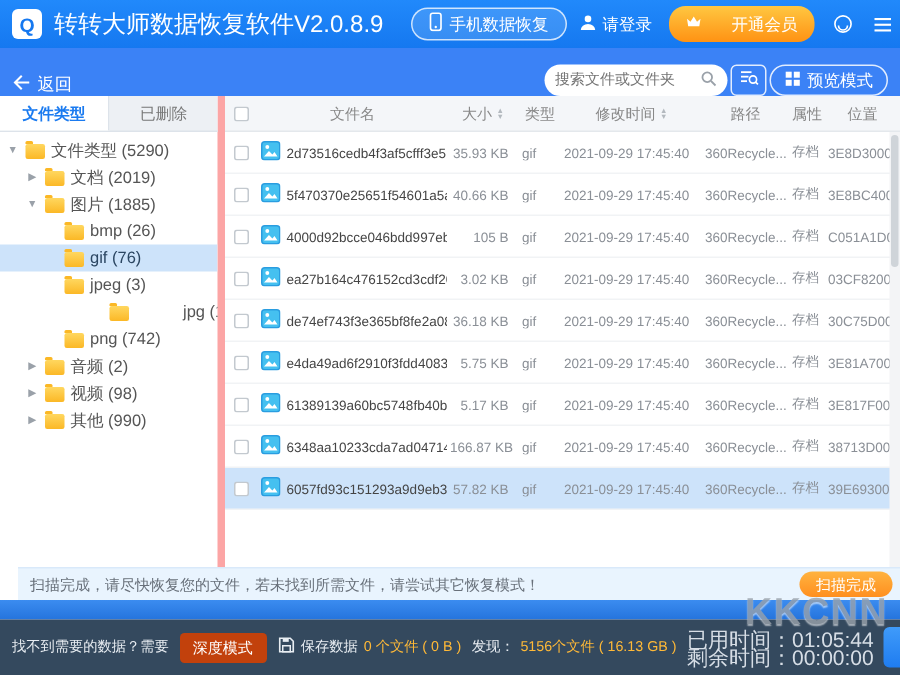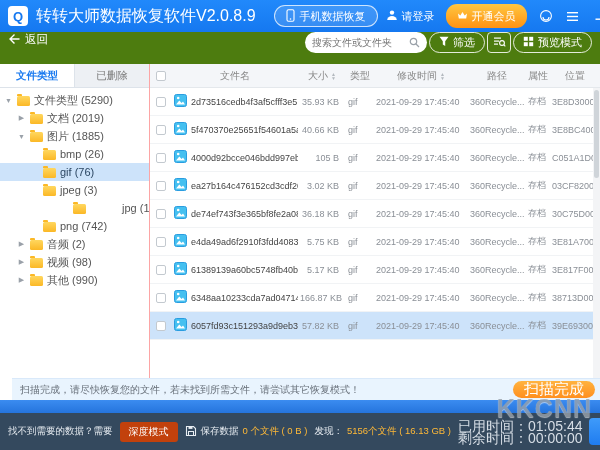--- a/index.html
+++ b/index.html
@@ -7,34 +7,34 @@
   body { font-family:"Liberation Sans","DejaVu Sans",sans-serif; overflow:hidden; background:#fff; }
   .app { width:600px; height:450px; display:flex; flex-direction:column; position:relative; background:#fff; }
 
   
   .titlebar { flex:0 0 32px; background:linear-gradient(#2189fb,#1578f0); display:flex; align-items:center; padding:0 8px; gap:8px; color:#fff; }
   .logo { width:20px; height:20px; background:#fff; border-radius:4px; color:#1578f0; font-weight:bold; font-size:13px; display:flex; align-items:center; justify-content:center; flex:0 0 20px; }
   .app-title { font-size:16px; white-space:nowrap; }
   .phone-btn { display:flex; align-items:center; gap:5px; border:1px solid rgba(255,255,255,.75); background:rgba(255,255,255,.14); border-radius:12px; height:22px; padding:1px 11px; font-size:11px; cursor:pointer; margin-left:10px; white-space:nowrap; }
   .tb-right { margin-left:auto; display:flex; align-items:center; gap:11px; }
   .login { display:flex; align-items:center; gap:4px; font-size:11px; cursor:pointer; white-space:nowrap; }
-  .vip-btn { background:linear-gradient(#ffc741,#ff9213); border-radius:11px; height:21px; padding:12px 11px; font-size:11px; display:flex; align-items:center; gap:4px; cursor:pointer; color:#fff; white-space:nowrap; }
+  .vip-btn { background:linear-gradient(#ffc741,#ff9213); border-radius:11px; height:21px; padding:12px 11px; font-size:11px; display:flex; align-items:center; gap:20px; cursor:pointer; color:#fff; white-space:nowrap; }
   .win-ic { width:16px; height:16px; display:flex; align-items:center; justify-content:center; cursor:pointer; }
 
   
-  .toolbar { flex:0 0 32px; background:#4d7c0f; display:flex; align-items:flex-start; padding:0 8px; gap:2px; }
+  .toolbar { flex:0 0 32px; background:#3b82f6; display:flex; align-items:flex-end; padding:0 8px; gap:2px; }
   .back-btn { display:flex; align-items:center; gap:4px; color:#fff; font-size:11.5px; cursor:pointer; white-space:nowrap; }
   .search-box { margin-left:auto; width:122px; height:21px; background:#fff; border-radius:11px; display:flex; align-items:center; padding:0 7px; gap:4px; }
   .search-box input { border:none; outline:none; width:100%; font-size:10px; color:#333; background:transparent; font-family:inherit; }
   .pill-btn { display:flex; align-items:center; gap:4px; border:1px solid rgba(255,255,255,.85); border-radius:11px; height:21px; padding:0 9px; color:#fff; font-size:11px; cursor:pointer; white-space:nowrap; }
   .sq-btn { width:24px; height:21px; border:1px solid rgba(255,255,255,.85); border-radius:4px; display:flex; align-items:center; justify-content:center; cursor:pointer; }
 
   
   .body { flex:1 1 auto; display:flex; min-height:0; background:#fff; }
-  .sidebar { width:150px; flex:0 0 150px; border-right:1px solid #fca5a5; display:flex; flex-direction:column; background:#fff; }
+  .sidebar { width:150px; flex:0 0 150px; border-right:5px solid #fca5a5; display:flex; flex-direction:column; background:#fff; }
   .side-tabs { height:24px; flex:0 0 24px; display:flex; background:#edf0f4; border-bottom:1px solid #dde3ea; }
   .side-tab { flex:1; font-size:10.5px; color:#777; display:flex; align-items:center; justify-content:center; cursor:pointer; border-right:1px solid #dde3ea; white-space:nowrap; }
   .side-tab:last-child { border-right:none; }
   .side-tab.active { background:#fff; color:#1b7bf0; font-weight:bold; }
   .tree { flex:1; overflow:hidden; padding-top:3px; }
   .tree-item { height:18px; display:flex; align-items:center; gap:4px; font-size:11px; color:#555; cursor:pointer; white-space:nowrap; }
   .tree-item.selected { background:#cde3fa; color:#2b4662; }
   .tw { width:9px; flex:0 0 9px; font-size:7px; color:#9aa1a9; text-align:center; }
   .folder { width:13px; height:10px; background:linear-gradient(#ffd75f,#fbb salut826); background:linear-gradient(#ffd75f,#fbb826); border-radius:1.5px; position:relative; flex:0 0 13px; margin-top:1px; }
   .folder::before { content:""; position:absolute; top:-2px; left:0; width:5px; height:2px; background:#fbb826; border-radius:1px 1px 0 0; }
@@ -51,21 +51,21 @@
   .cbc { display:flex; justify-content:center; }
   .name-cell { display:flex; align-items:center; gap:4px; color:#444; font-size:9px; }
   .size-cell { text-align:right; padding-right:7px; }
   .cb { width:10px; height:10px; border:1px solid #c3c9cf; border-radius:2px; background:#fff; display:inline-block; flex:0 0 10px; }
   .sortcol { display:inline-flex; flex-direction:column; font-size:5px; line-height:4px; color:#b3b9bf; margin-left:1px; }
   .vscroll { position:absolute; top:24px; right:0; bottom:0; width:7px; background:#f3f4f6; }
   .vthumb { position:absolute; top:2px; right:1px; width:5px; height:88px; background:#cfd4d9; border-radius:3px; }
 
   
   .notice { flex:0 0 22px; background:#e9f4fe; border-top:1px solid #d9e9fa; display:flex; align-items:center; padding-left:8px; font-size:10px; color:#68707a; gap:6px;margin-left:12px; }
-  .scan-badge { margin-left:auto; margin-right:5px; background:linear-gradient(#ffb340,#ff8f1f); color:#fff; border-radius:9px; height:17px; padding:0 11px; display:flex; align-items:center; font-size:15px; cursor:pointer; white-space:nowrap; }
+  .scan-badge { margin-left:auto; margin-right:5px; background:linear-gradient(#ffb340,#ff8f1f); color:#fff; border-radius:9px; height:17px; padding:0 11px; display:flex; align-items:center; font-size:10px; cursor:pointer; white-space:nowrap; }
   .progress { flex:0 0 13px; background:linear-gradient(#3b8cf0,#2574dd); }
   .footer { flex:0 0 37px; background:#34495e; display:flex; align-items:center; padding:0 8px; gap:7px; color:#e8edf2; font-size:9.5px; white-space:nowrap; }
   .deep-btn { background:#c2410c; border-radius:3px; padding:3px 9px; color:#fff; cursor:pointer; font-size:10px; }
   .fgroup { display:flex; align-items:center; gap:4px; }
   .stat-num { color:#ffb937; }
   .times { display:flex; flex-direction:column; line-height:12px; font-size:14px; color:#d7dee6; }
   .recover-btn { margin-left:auto; background:linear-gradient(#3f9bfa,#1f7cf0); border-radius:4px; padding:5px 17px; font-size:12px; color:#fff; cursor:pointer; }
 
   .watermark { position:absolute; top:394px; right:8px; font-size:25px; font-weight:bold; letter-spacing:1px; color:#9aa2ab; opacity:.8; z-index:40; pointer-events:none; text-shadow:0 1px 1px rgba(255,255,255,.7); }
 </style>
@@ -146,28 +146,20 @@
     </div>
     <div class="search-box">
       <input type="text" placeholder="搜索文件或文件夹" style="">
       <span>
         <svg width="11" height="11" viewBox="0 0 11 11">
             <circle cx="4.5" cy="4.5" r="3.2" fill="none" stroke="#9aa1a9" stroke-width="1.2"></circle>
             <path d="M7 7 L10 10" stroke="#9aa1a9" stroke-width="1.2"></path>
           </svg>
       </span>
     </div>
-    <div class="pill-btn">
-      <span>
-        <svg width="10" height="11" viewBox="0 0 10 11">
-            <path d="M0.5 0.8 H9.5 L6.2 5.2 V10 L3.8 8.5 V5.2 Z" fill="#fff"></path>
-          </svg>
-      </span>
-      <span>筛选</span>
-    </div>
     <div class="sq-btn">
       <span>
         <svg width="13" height="12" viewBox="0 0 13 12">
             <rect x="1" y="1.5" width="7" height="1.2" fill="#fff"></rect>
             <rect x="1" y="4.5" width="5" height="1.2" fill="#fff"></rect>
             <rect x="1" y="7.5" width="4" height="1.2" fill="#fff"></rect>
             <circle cx="9" cy="7" r="2.4" fill="none" stroke="#fff" stroke-width="1.1"></circle>
             <path d="M10.7 8.7 L12.3 10.3" stroke="#fff" stroke-width="1.1"></path>
           </svg>
       </span>

